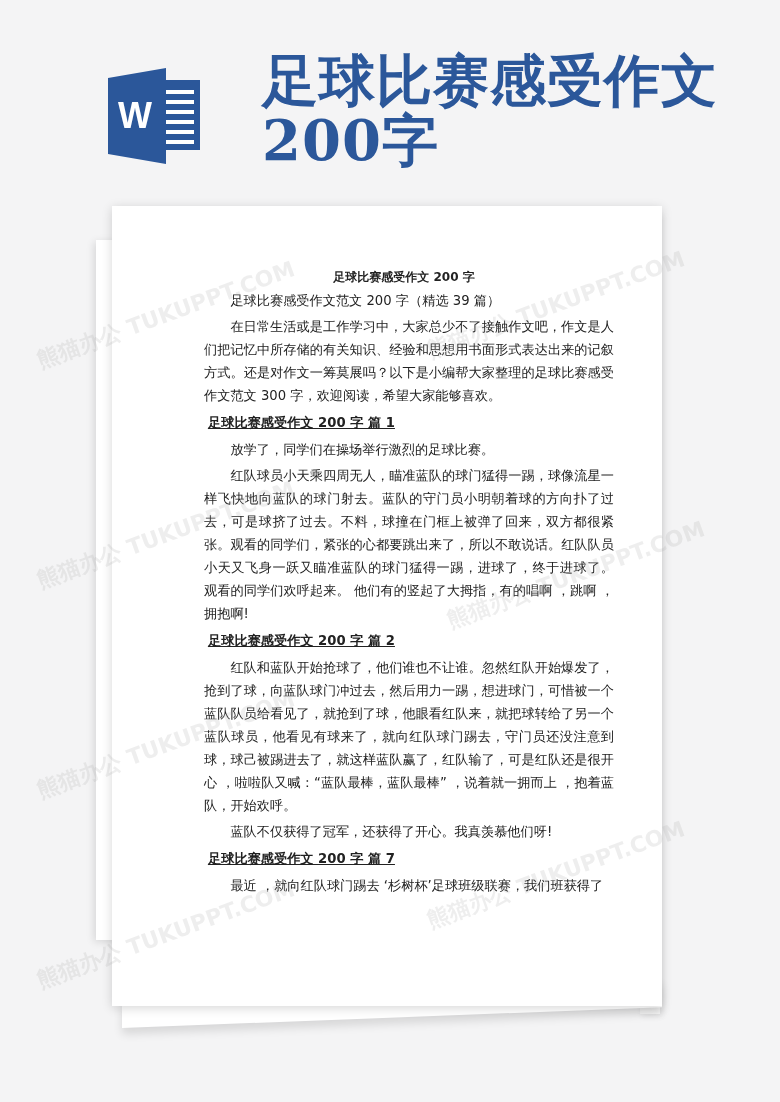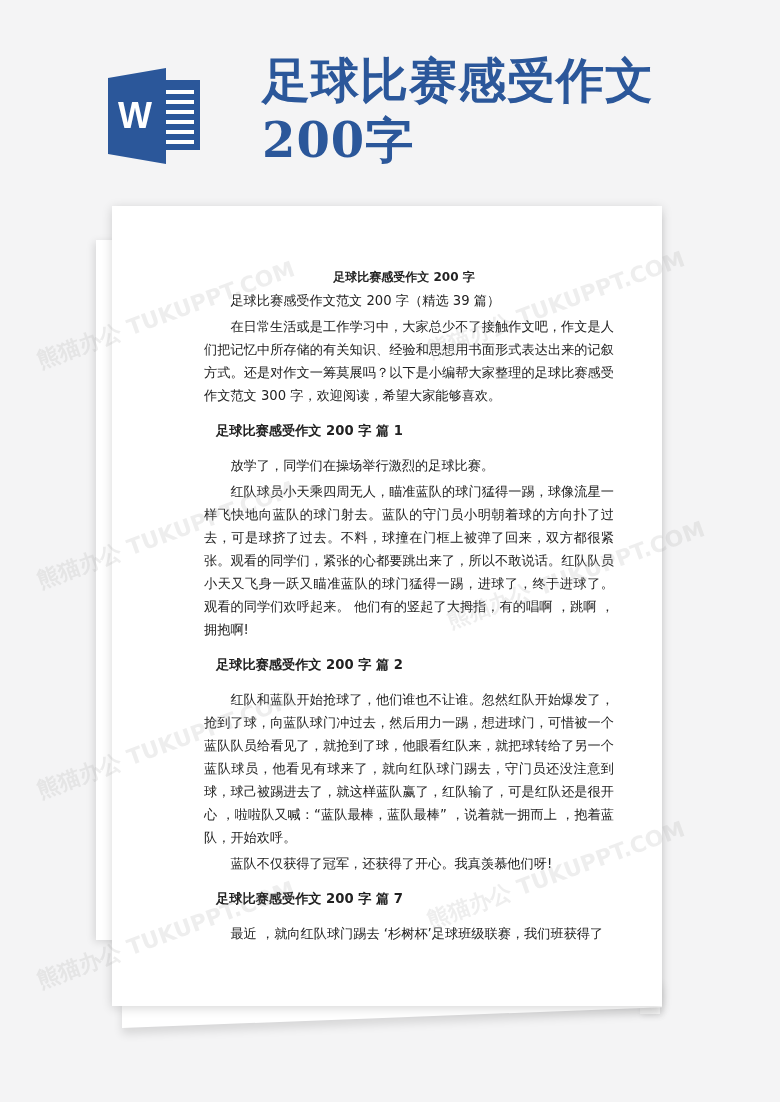--- a/index.html
+++ b/index.html
@@ -6,21 +6,21 @@
   body {
     width:780px; height:1102px; overflow:hidden; position:relative;
     background:#f4f4f5;
     font-family:"DejaVu Sans", sans-serif;
   }
   .header { position:absolute; left:0; top:0; width:780px; height:200px; }
   .word-icon { position:absolute; left:108px; top:68px; width:100px; height:96px; }
   .title {
     position:absolute; left:262px; top:50px; width:500px;
     color:#2b579a; font-family:"DejaVu Serif", serif; font-weight:bold;
-    font-size:48px; line-height:60px; letter-spacing:1px;
+    font-size:56px; line-height:60px; letter-spacing:1px;
   }
   .page-back1 {
     position:absolute; left:96px; top:240px; width:40px; height:700px;
     background:#fff; box-shadow:-2px 2px 8px rgba(0,0,0,0.12);
   }
   .page-back2 {
     position:absolute; left:122px; top:1000px; width:540px; height:28px;
     background:#fff; transform:skewY(-2.2deg); transform-origin:left top;
     box-shadow:0 6px 10px rgba(0,0,0,0.12);
   }
@@ -28,21 +28,21 @@
     position:absolute; left:640px; top:214px; width:20px; height:800px;
     background:#fafafa; box-shadow:2px 2px 6px rgba(0,0,0,0.08);
   }
   .page {
     position:absolute; left:112px; top:206px; width:550px; height:800px;
     background:#fff; box-shadow:0 2px 10px rgba(0,0,0,0.16);
   }
   .doc { position:absolute; left:92px; top:60px; width:410px; color:#222; font-size:13.2px; line-height:23px; }
   .doc-title { text-align:center; font-weight:bold; font-size:12px; margin-left:-10px; }
   .p { text-indent:2em; margin:0 0 3px 0; text-align:justify; }
-  .h { font-weight:bold; margin:12px; }
+  .h { font-weight:bold; margin:4px;text-decoration:underline; }
   .wm {
     position:absolute; color:rgba(160,160,160,0.18); font-size:22px; font-weight:bold;
     transform:rotate(-20deg); white-space:nowrap; pointer-events:none;
   }
 </style>
 </head>
 <body>
 
 <div class="header">
   <svg class="word-icon" viewBox="0 0 100 96">

